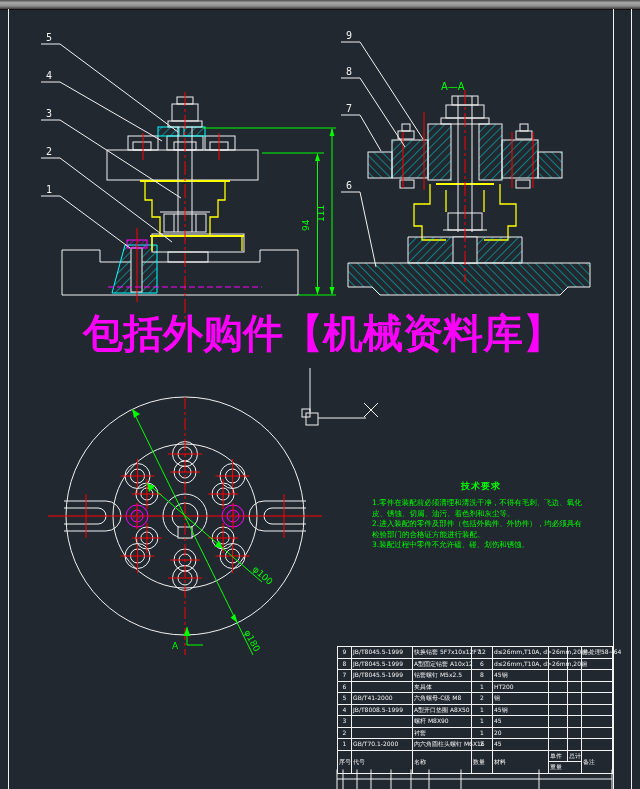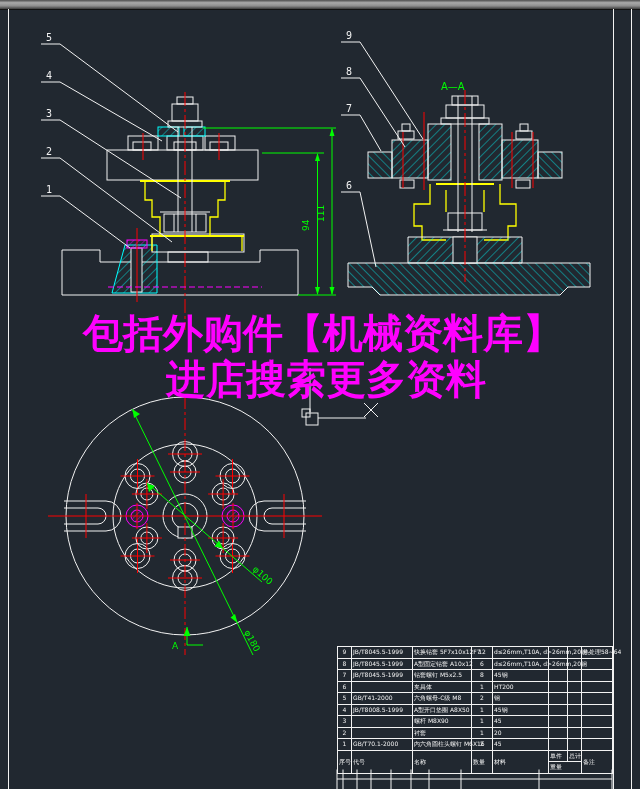--- a/index.html
+++ b/index.html
@@ -368,22 +368,31 @@
       <line x1="391" y1="769.5" x2="391" y2="789" class="ln-w"></line>
       <line x1="411" y1="769.5" x2="411" y2="789" class="ln-w"></line>
       <line x1="429" y1="769.5" x2="429" y2="789" class="ln-w"></line>
       <line x1="461" y1="769.5" x2="461" y2="789" class="ln-w"></line>
       <line x1="539" y1="769.5" x2="539" y2="789" class="ln-w"></line>
       <line x1="612" y1="769.5" x2="612" y2="789" class="ln-w"></line>
     </g>
   </svg>
 
   <div class="wm wm1">包括外购件【机械资料库】</div>
-  <div class="wm wm2">进店搜索更多资料</div>
-
+
+  <div class="techreq">
+    <div class="tr-title">技术要求</div>
+    <div class="tr-lines">
+      <div class="tr-line">1.零件在装配前必须清理和清洗干净，不得有毛刺、飞边、氧化</div>
+      <div class="tr-line">皮、锈蚀、切屑、油污、着色剂和灰尘等。</div>
+      <div class="tr-line">2.进入装配的零件及部件（包括外购件、外协件），均必须具有</div>
+      <div class="tr-line">检验部门的合格证方能进行装配。</div>
+      <div class="tr-line">3.装配过程中零件不允许磕、碰、划伤和锈蚀。</div>
+    </div>
+  </div>
 
   <table class="bom">
     <colgroup>
       <col style="width:14px">
         <col style="width:61px">
         <col style="width:59px">
         <col style="width:21px">
       <col style="width:56px">
         <col style="width:19px">
         <col style="width:14px">

